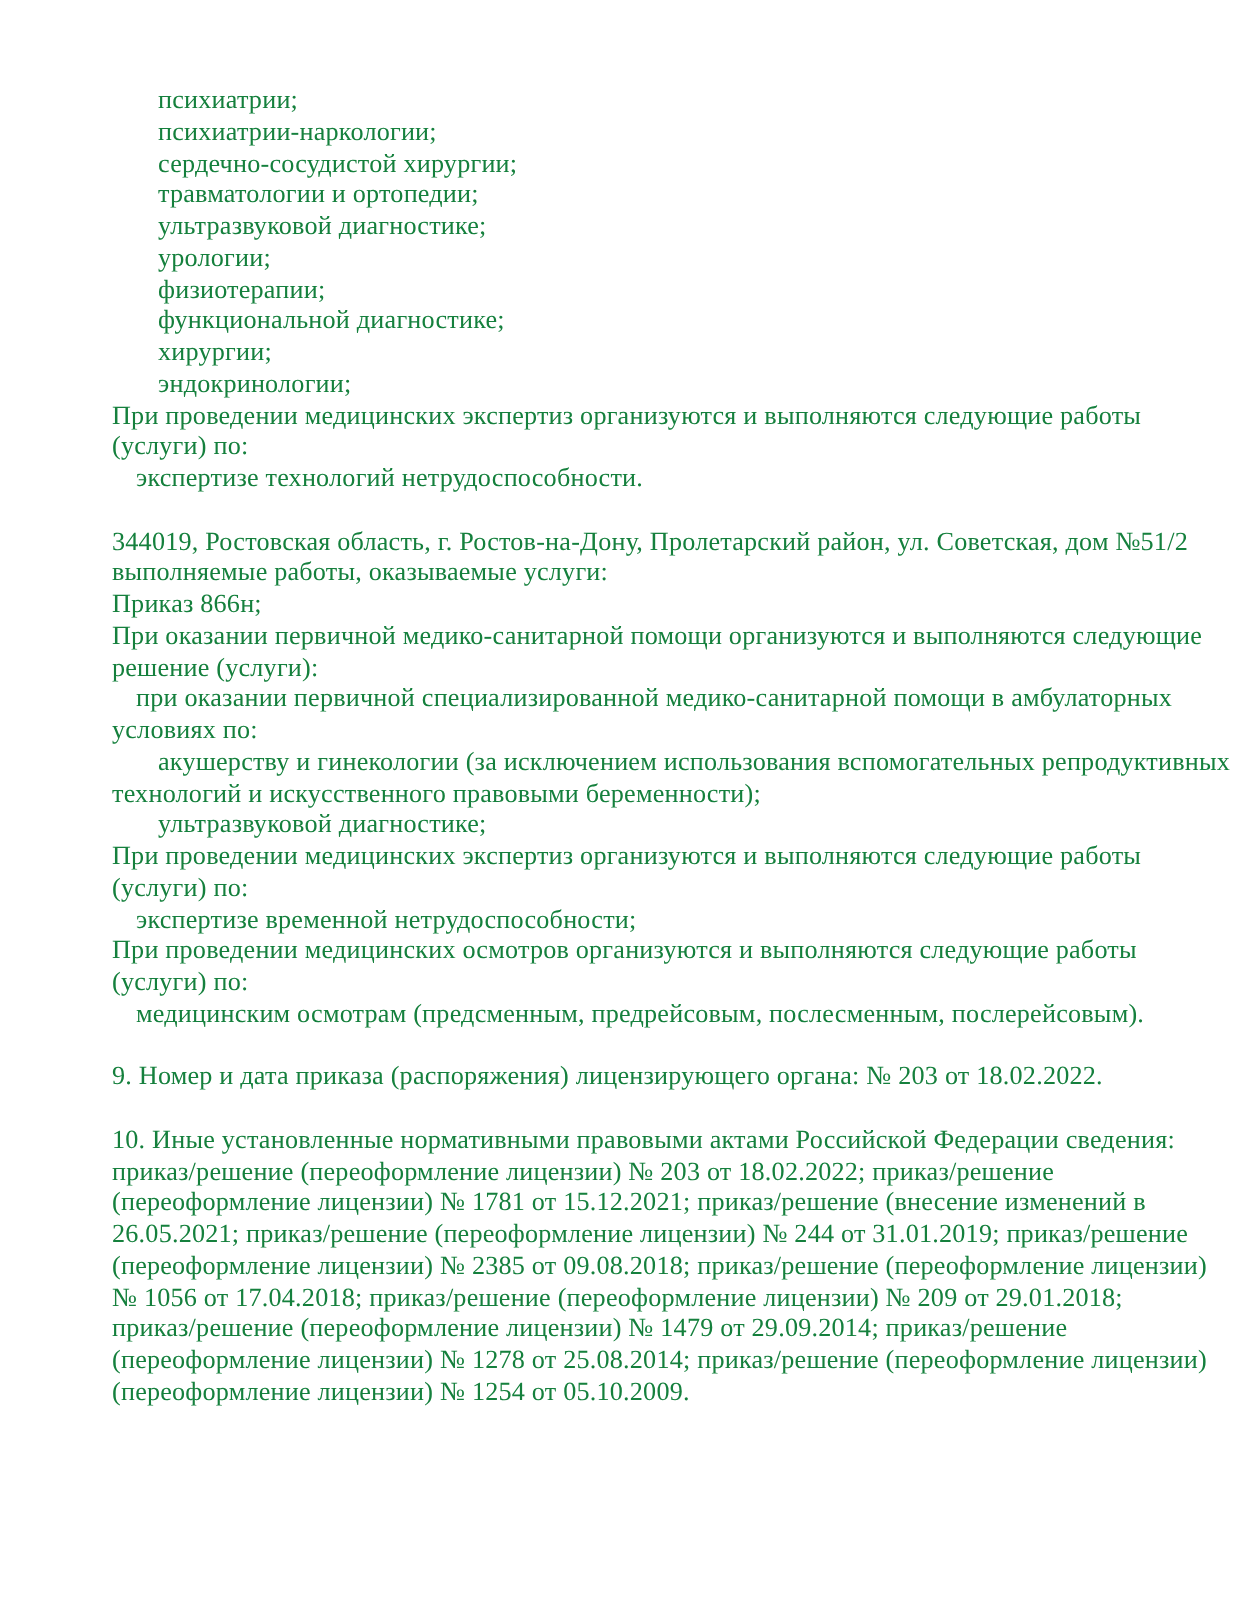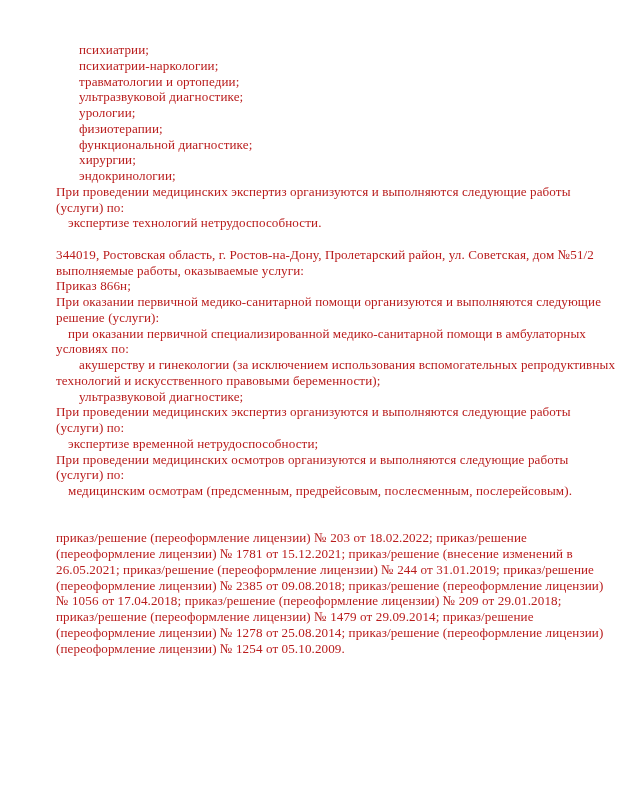--- a/index.html
+++ b/index.html
@@ -29,23 +29,24 @@
     white-space: nowrap;
     letter-spacing: 0.1px;
   }
   .ind-1 { padding-left: 12px; }
   .ind-2 { padding-left: 23px; }
 </style>
 </head>
 <body>
 
 <div class="page" style="background: rgb(255, 255, 255);">
-  <div class="doc-text" id="doc-lines" style="color: #b91c1c;">
+  <div class="doc-text" id="doc-lines" style="color: #15803d;">
       <div class="line ind-2">психиатрии;</div>
       <div class="line ind-2">психиатрии-наркологии;</div>
+      <div class="line ind-2">сердечно-сосудистой хирургии;</div>
       <div class="line ind-2">травматологии и ортопедии;</div>
       <div class="line ind-2">ультразвуковой диагностике;</div>
       <div class="line ind-2">урологии;</div>
       <div class="line ind-2">физиотерапии;</div>
       <div class="line ind-2">функциональной диагностике;</div>
       <div class="line ind-2">хирургии;</div>
       <div class="line ind-2">эндокринологии;</div>
       <div class="line">При проведении медицинских экспертиз организуются и выполняются следующие работы</div>
       <div class="line">(услуги) по:</div>
       <div class="line ind-1">экспертизе технологий нетрудоспособности.</div>
@@ -60,21 +61,23 @@
       <div class="line ind-2">акушерству и гинекологии (за исключением использования вспомогательных репродуктивных</div>
       <div class="line">технологий и искусственного правовыми беременности);</div>
       <div class="line ind-2">ультразвуковой диагностике;</div>
       <div class="line">При проведении медицинских экспертиз организуются и выполняются следующие работы</div>
       <div class="line">(услуги) по:</div>
       <div class="line ind-1">экспертизе временной нетрудоспособности;</div>
       <div class="line">При проведении медицинских осмотров организуются и выполняются следующие работы</div>
       <div class="line">(услуги) по:</div>
       <div class="line ind-1">медицинским осмотрам (предсменным, предрейсовым, послесменным, послерейсовым).</div>
       <div class="line"></div>
+      <div class="line">9. Номер и дата приказа (распоряжения) лицензирующего органа: № 203 от 18.02.2022.</div>
       <div class="line"></div>
+      <div class="line">10. Иные установленные нормативными правовыми актами Российской Федерации сведения:</div>
       <div class="line">приказ/решение (переоформление лицензии) № 203 от 18.02.2022; приказ/решение</div>
       <div class="line">(переоформление лицензии) № 1781 от 15.12.2021; приказ/решение (внесение изменений в</div>
       <div class="line">26.05.2021; приказ/решение (переоформление лицензии) № 244 от 31.01.2019; приказ/решение</div>
       <div class="line">(переоформление лицензии) № 2385 от 09.08.2018; приказ/решение (переоформление лицензии)</div>
       <div class="line">№ 1056 от 17.04.2018; приказ/решение (переоформление лицензии) № 209 от 29.01.2018;</div>
       <div class="line">приказ/решение (переоформление лицензии) № 1479 от 29.09.2014; приказ/решение</div>
       <div class="line">(переоформление лицензии) № 1278 от 25.08.2014; приказ/решение (переоформление лицензии)</div>
       <div class="line">(переоформление лицензии) № 1254 от 05.10.2009.</div>
     </div>
 </div>

